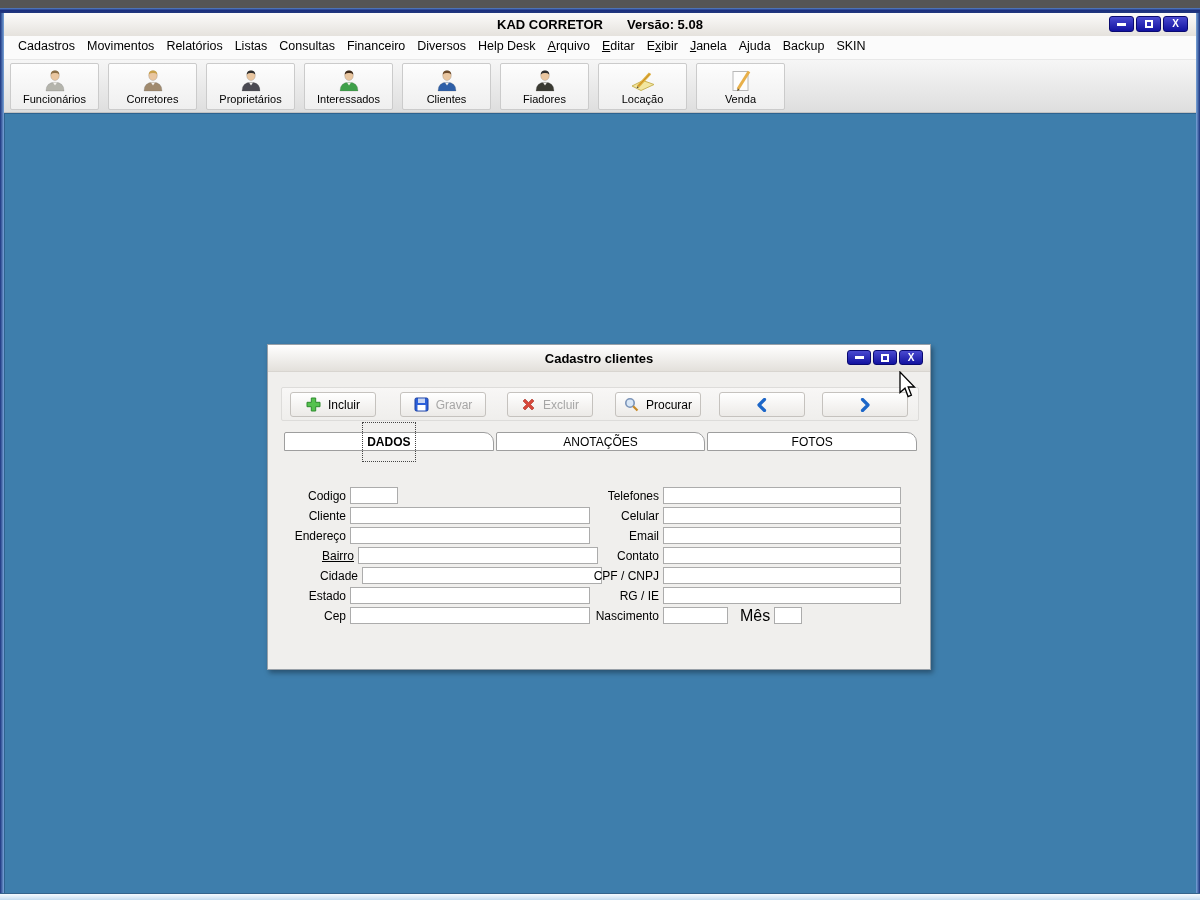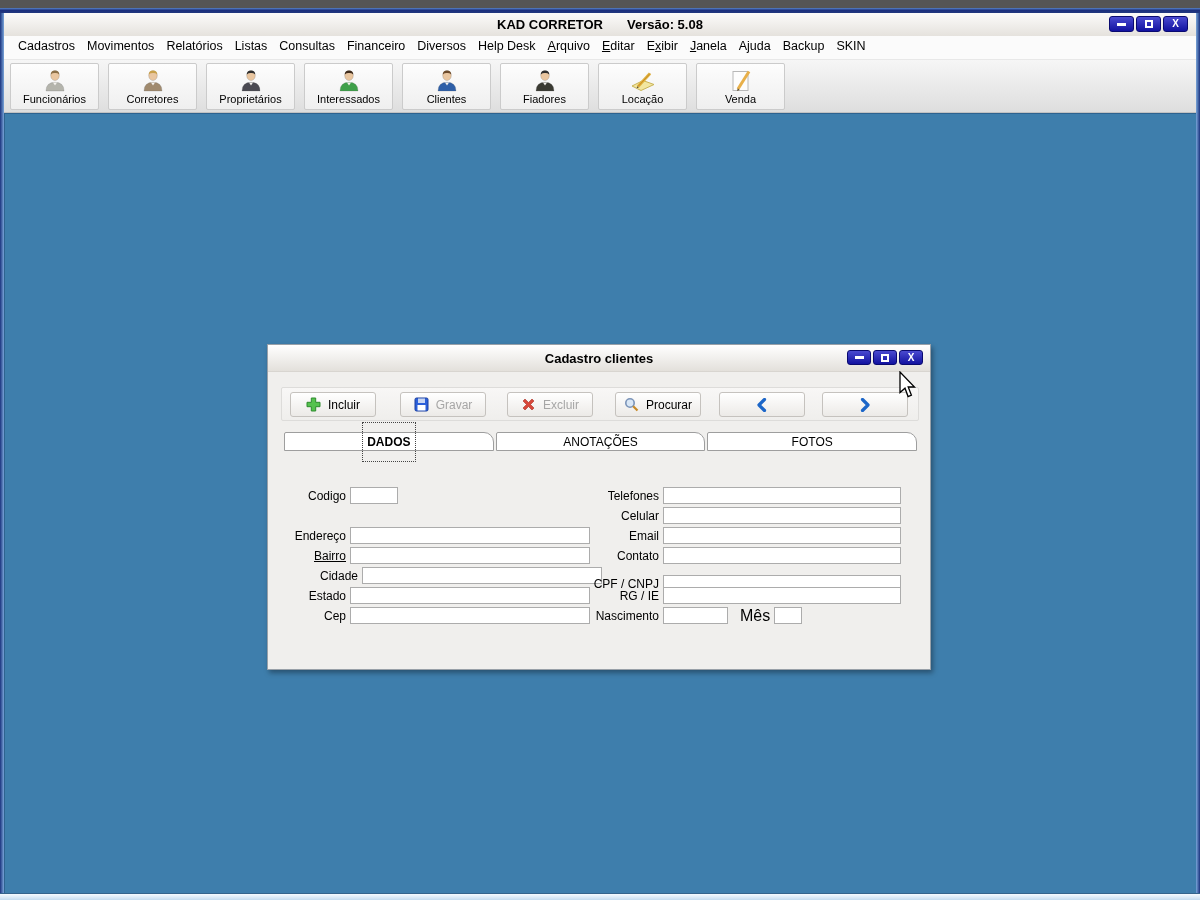--- a/index.html
+++ b/index.html
@@ -270,25 +270,29 @@
         </div>
         <div class="tab">
           <span class="tab-label">FOTOS</span>
         </div>
       </div>
     <div class="form-area" id="form-area">
         <div class="frow" style="top: 36px; left: 10px;">
           <span class="flabel flabel-l">Codigo</span>
           <input class="finput" style="width: 48px;">
         </div>
+        <div class="frow" style="top: 56px; left: 10px;">
+          <span class="flabel flabel-l">Cliente</span>
+          <input class="finput" style="width: 240px;">
+        </div>
         <div class="frow" style="top: 76px; left: 10px;">
           <span class="flabel flabel-l">Endereço</span>
           <input class="finput" style="width: 240px;">
         </div>
-        <div class="frow" style="top: 96px; left: 10px; text-decoration: underline;">
+        <div class="frow" style="top: 96px; left: 18px; text-decoration: underline;">
           <span class="flabel flabel-l">Bairro</span>
           <input class="finput" style="width: 240px;">
         </div>
         <div class="frow" style="top: 116px; left: 22px;">
           <span class="flabel flabel-l">Cidade</span>
           <input class="finput" style="width: 240px;">
         </div>
         <div class="frow" style="top: 136px; left: 10px;">
           <span class="flabel flabel-l">Estado</span>
           <input class="finput" style="width: 240px;">
@@ -306,21 +310,21 @@
           <input class="finput" style="width: 238px;">
         </div>
         <div class="frow" style="top: 76px; left: 316px;">
           <span class="flabel flabel-r">Email</span>
           <input class="finput" style="width: 238px;">
         </div>
         <div class="frow" style="top: 96px; left: 316px;">
           <span class="flabel flabel-r">Contato</span>
           <input class="finput" style="width: 238px;">
         </div>
-        <div class="frow" style="top: 124px; left: 316px;">
+        <div class="frow" style="top: 116px; left: 316px;">
           <span class="flabel flabel-r">CPF / CNPJ</span>
           <input class="finput" style="width: 238px;">
         </div>
         <div class="frow" style="top: 136px; left: 316px;">
           <span class="flabel flabel-r">RG / IE</span>
           <input class="finput" style="width: 238px;">
         </div>
         <div class="frow" style="top: 156px; left: 316px;">
           <span class="flabel flabel-r">Nascimento</span>
           <input class="finput" style="width: 65px;">

